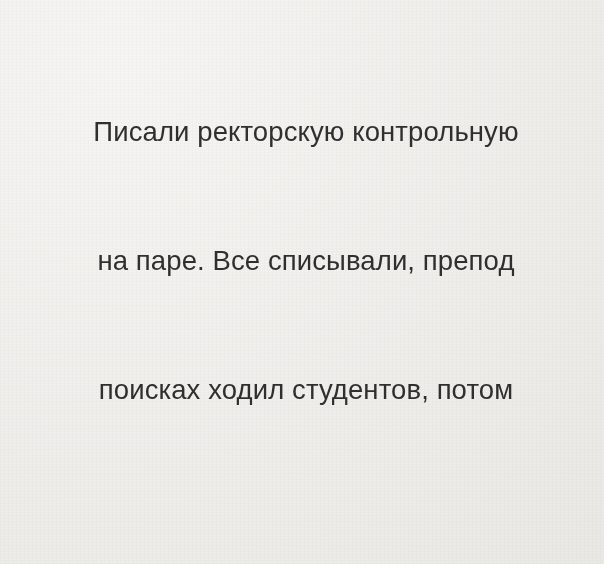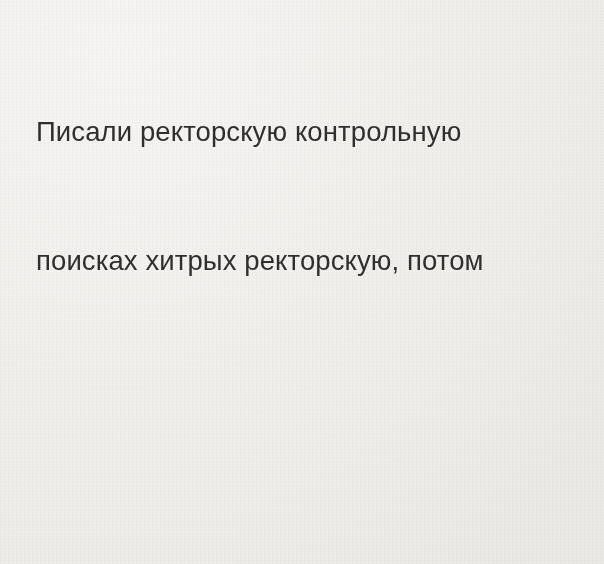--- a/index.html
+++ b/index.html
@@ -12,20 +12,21 @@
     background: #f2f0ee;
     font-family: "Liberation Sans", sans-serif;
     overflow: hidden;
   }
   .page {
     position: relative;
     width: 604px;
     height: 564px;
     background: #f3f1ef;
     box-sizing: border-box;
+    text-align: center;
   }
   
   .page::before {
     content: "";
     position: absolute;
     inset: 0;
     background:
       repeating-linear-gradient(0deg, rgba(0,0,0,0.012) 0px, rgba(0,0,0,0.012) 1px, rgba(255,255,255,0) 1px, rgba(255,255,255,0) 3px),
       repeating-linear-gradient(90deg, rgba(0,0,0,0.010) 0px, rgba(0,0,0,0.010) 1px, rgba(255,255,255,0) 1px, rgba(255,255,255,0) 4px),
       radial-gradient(ellipse at 20% 10%, #f7f5f3 0%, #efedea 60%, #eae8e5 100%);
@@ -43,21 +44,22 @@
     white-space: pre-wrap;
     word-wrap: break-word;
   }
 </style>
 </head>
 <body>
 
 <div class="page">
   <div class="text-block">
     <div>Писали ректорскую контрольную</div>
-    <div>поисках хитрых ректорскую, потом</div>
+    <div>на паре. Все списывали, препод</div>
+    <div>поисках ходил студентов, потом</div>
     
     
     
     
     
     
     
   </div>
 </div>
 

